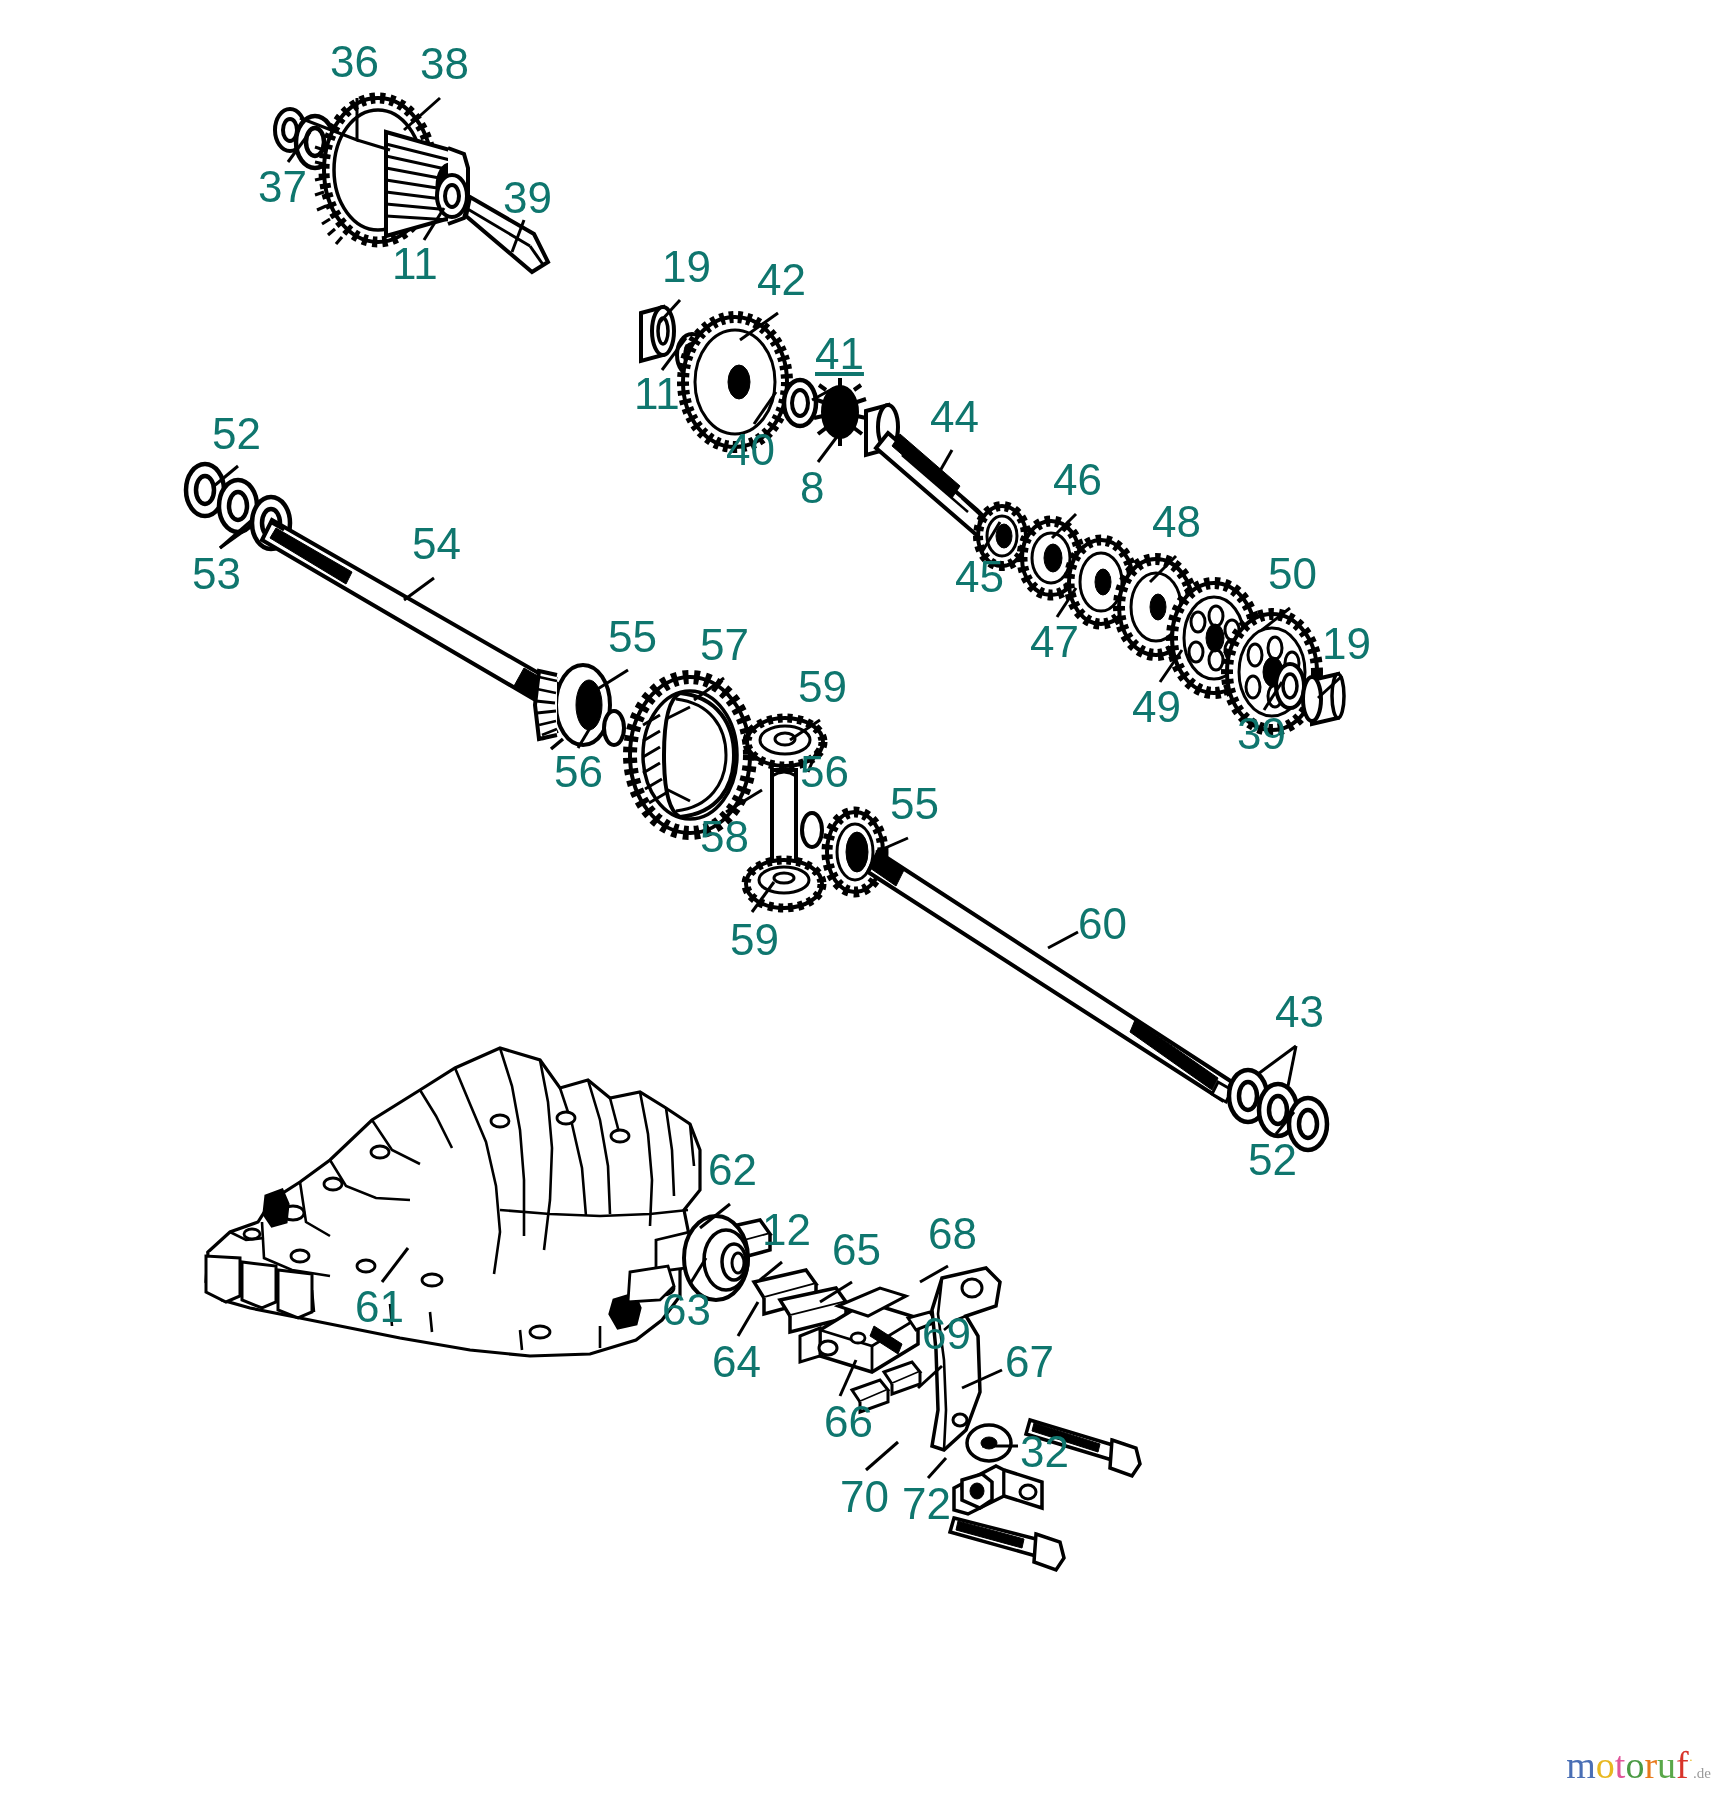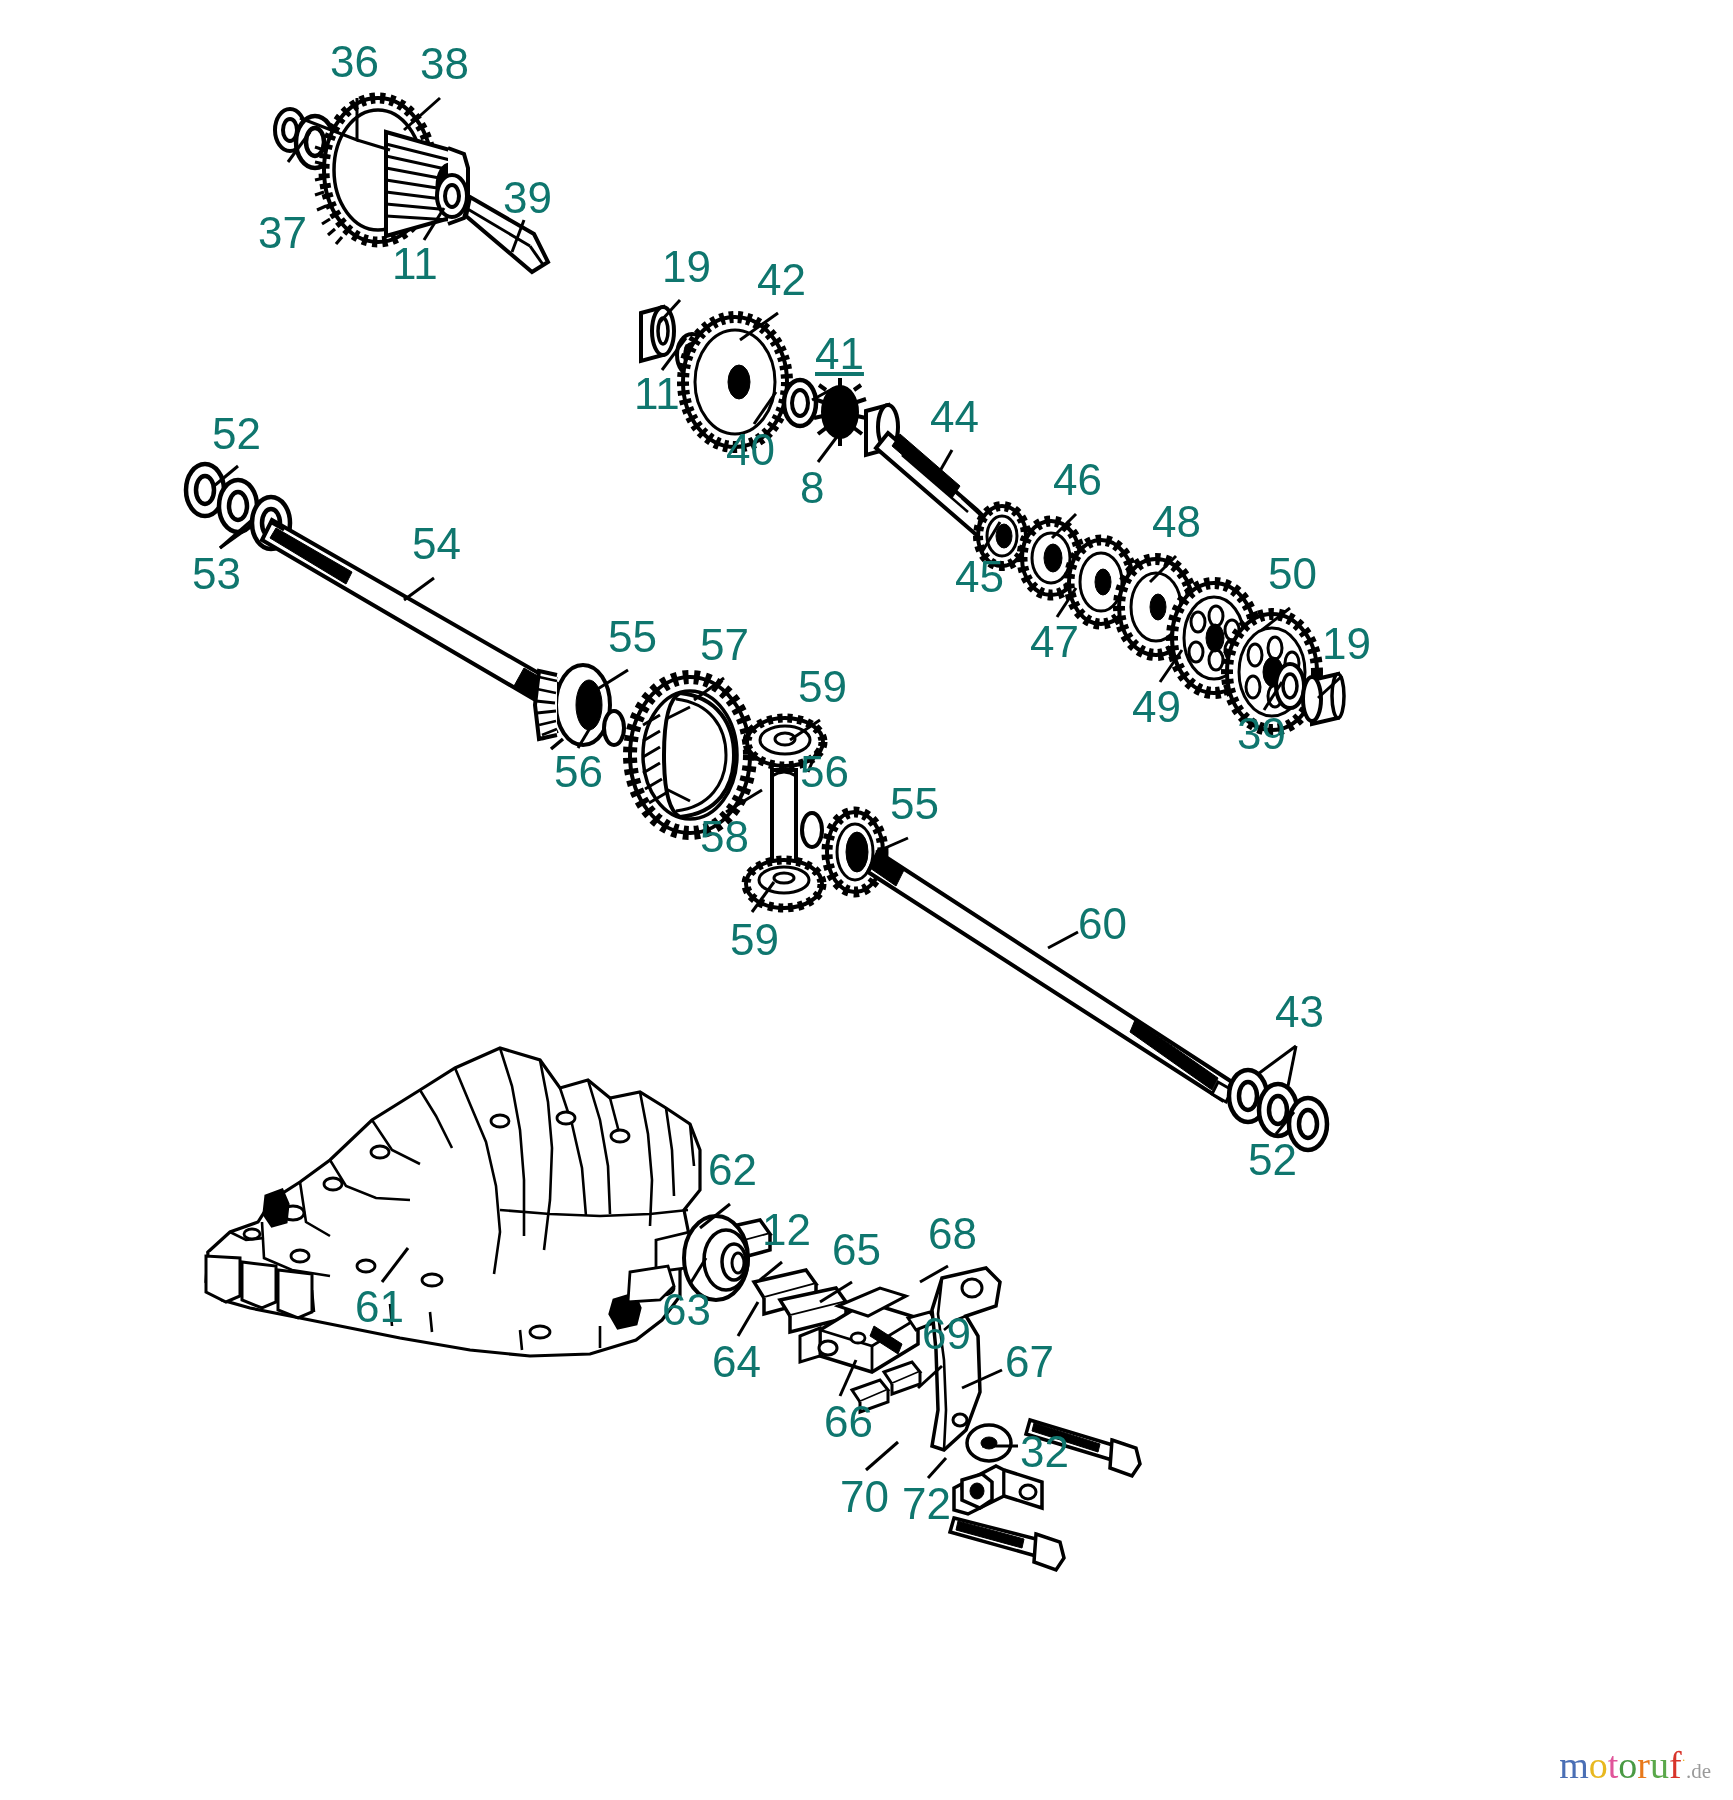--- a/index.html
+++ b/index.html
@@ -40,21 +40,21 @@
     right: 22px;
     bottom: 16px;
     font-family: "Liberation Serif", serif;
     font-size: 38px;
     line-height: 1;
     white-space: nowrap;
     user-select: none;
   }
   #watermark .wm-l { font-weight: normal; }
   #watermark .wm-de {
-    font-size: 21px;
+    font-size: 15px;
     color: #9a9a9a;
   }
   .dot-accent {
     font-size: 13px;
     vertical-align: super;
   }
 </style>
 </head>
 <body>
 
@@ -508,21 +508,21 @@
         <polyline points="1002,1370 962,1388" fill="none" stroke="#000000" stroke-width="3"></polyline>
         <polyline points="866,1470 898,1442" fill="none" stroke="#000000" stroke-width="3"></polyline>
         <polyline points="1018,1446 982,1446" fill="none" stroke="#000000" stroke-width="3"></polyline>
         <polyline points="928,1478 946,1458" fill="none" stroke="#000000" stroke-width="3"></polyline>
       </g>
   </svg>
 
   <div id="callout-layer">
       <div class="callout" style="left: 330px; top: 40px;">36</div>
       <div class="callout" style="left: 420px; top: 42px;">38</div>
-      <div class="callout" style="left: 258px; top: 165px; margin-top: 46px;">37</div>
+      <div class="callout" style="left: 258px; top: 165px;">37</div>
       <div class="callout" style="left: 503px; top: 176px;">39</div>
       <div class="callout" style="left: 392px; top: 242px;">11</div>
       <div class="callout" style="left: 662px; top: 245px;">19</div>
       <div class="callout" style="left: 757px; top: 258px;">42</div>
       <div class="callout" style="left: 634px; top: 372px;">11</div>
       <div class="callout" style="left: 815px; top: 332px; text-decoration: underline;">41</div>
       <div class="callout" style="left: 726px; top: 428px;">40</div>
       <div class="callout" style="left: 800px; top: 466px;">8</div>
       <div class="callout" style="left: 930px; top: 395px;">44</div>
       <div class="callout" style="left: 1053px; top: 458px;">46</div>

